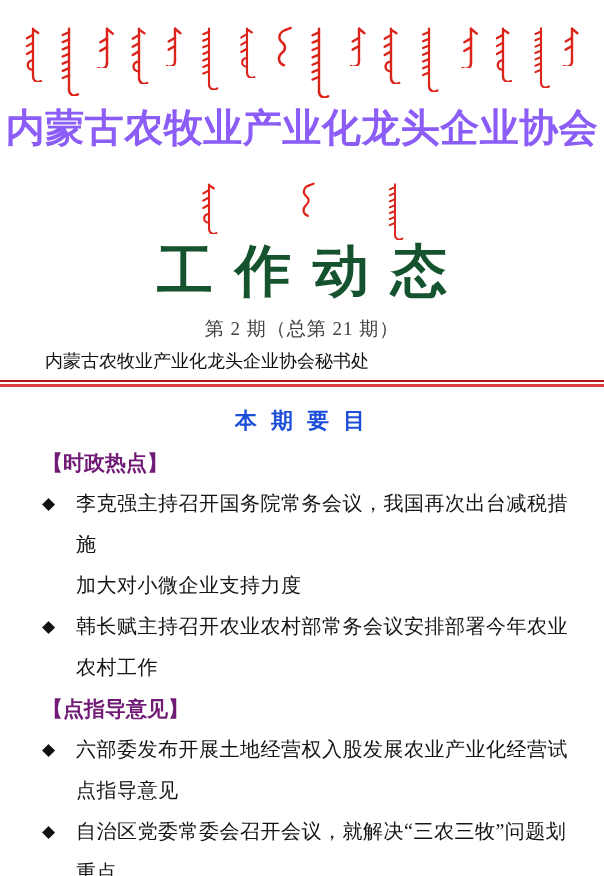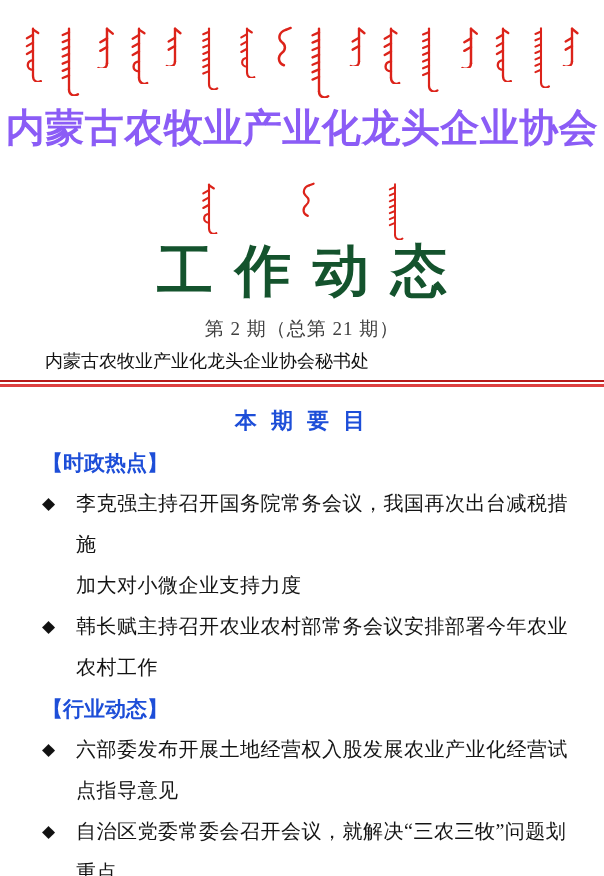--- a/index.html
+++ b/index.html
@@ -89,21 +89,21 @@
   .toc-body {
     margin-top: 7px;
     padding: 0 28px 0 42px;
     font-size: 20px;
     line-height: 41px;
   }
   .section-title {
     font-family: "Liberation Sans", "DejaVu Sans", sans-serif;
     font-weight: 700;
     font-size: 21px;
-    color: #1d4ed8;
+    color: #701a75;
   }
   .toc-item {
     position: relative;
     padding-left: 34px;
   }
   .toc-item .bullet {
     position: absolute;
     left: 0;
     top: 0;
     font-size: 17px;
@@ -209,21 +209,21 @@
       <span class="item-text">李克强主持召开国务院常务会议，我国再次出台减税措施
 加大对小微企业支持力度</span>
     </div>
 
     <div class="toc-item">
       <span class="bullet">◆</span>
       <span class="item-text">韩长赋主持召开农业农村部常务会议安排部署今年农业
 农村工作</span>
     </div>
 
-    <div class="section-title">【行业动态】</div>
+    <div class="section-title">【点指导意见】</div>
 
     <div class="toc-item">
       <span class="bullet">◆</span>
       <span class="item-text">六部委发布开展土地经营权入股发展农业产业化经营试
 点指导意见</span>
     </div>
 
     <div class="toc-item">
       <span class="bullet">◆</span>
       <span class="item-text">自治区党委常委会召开会议，就解决“三农三牧”问题划

